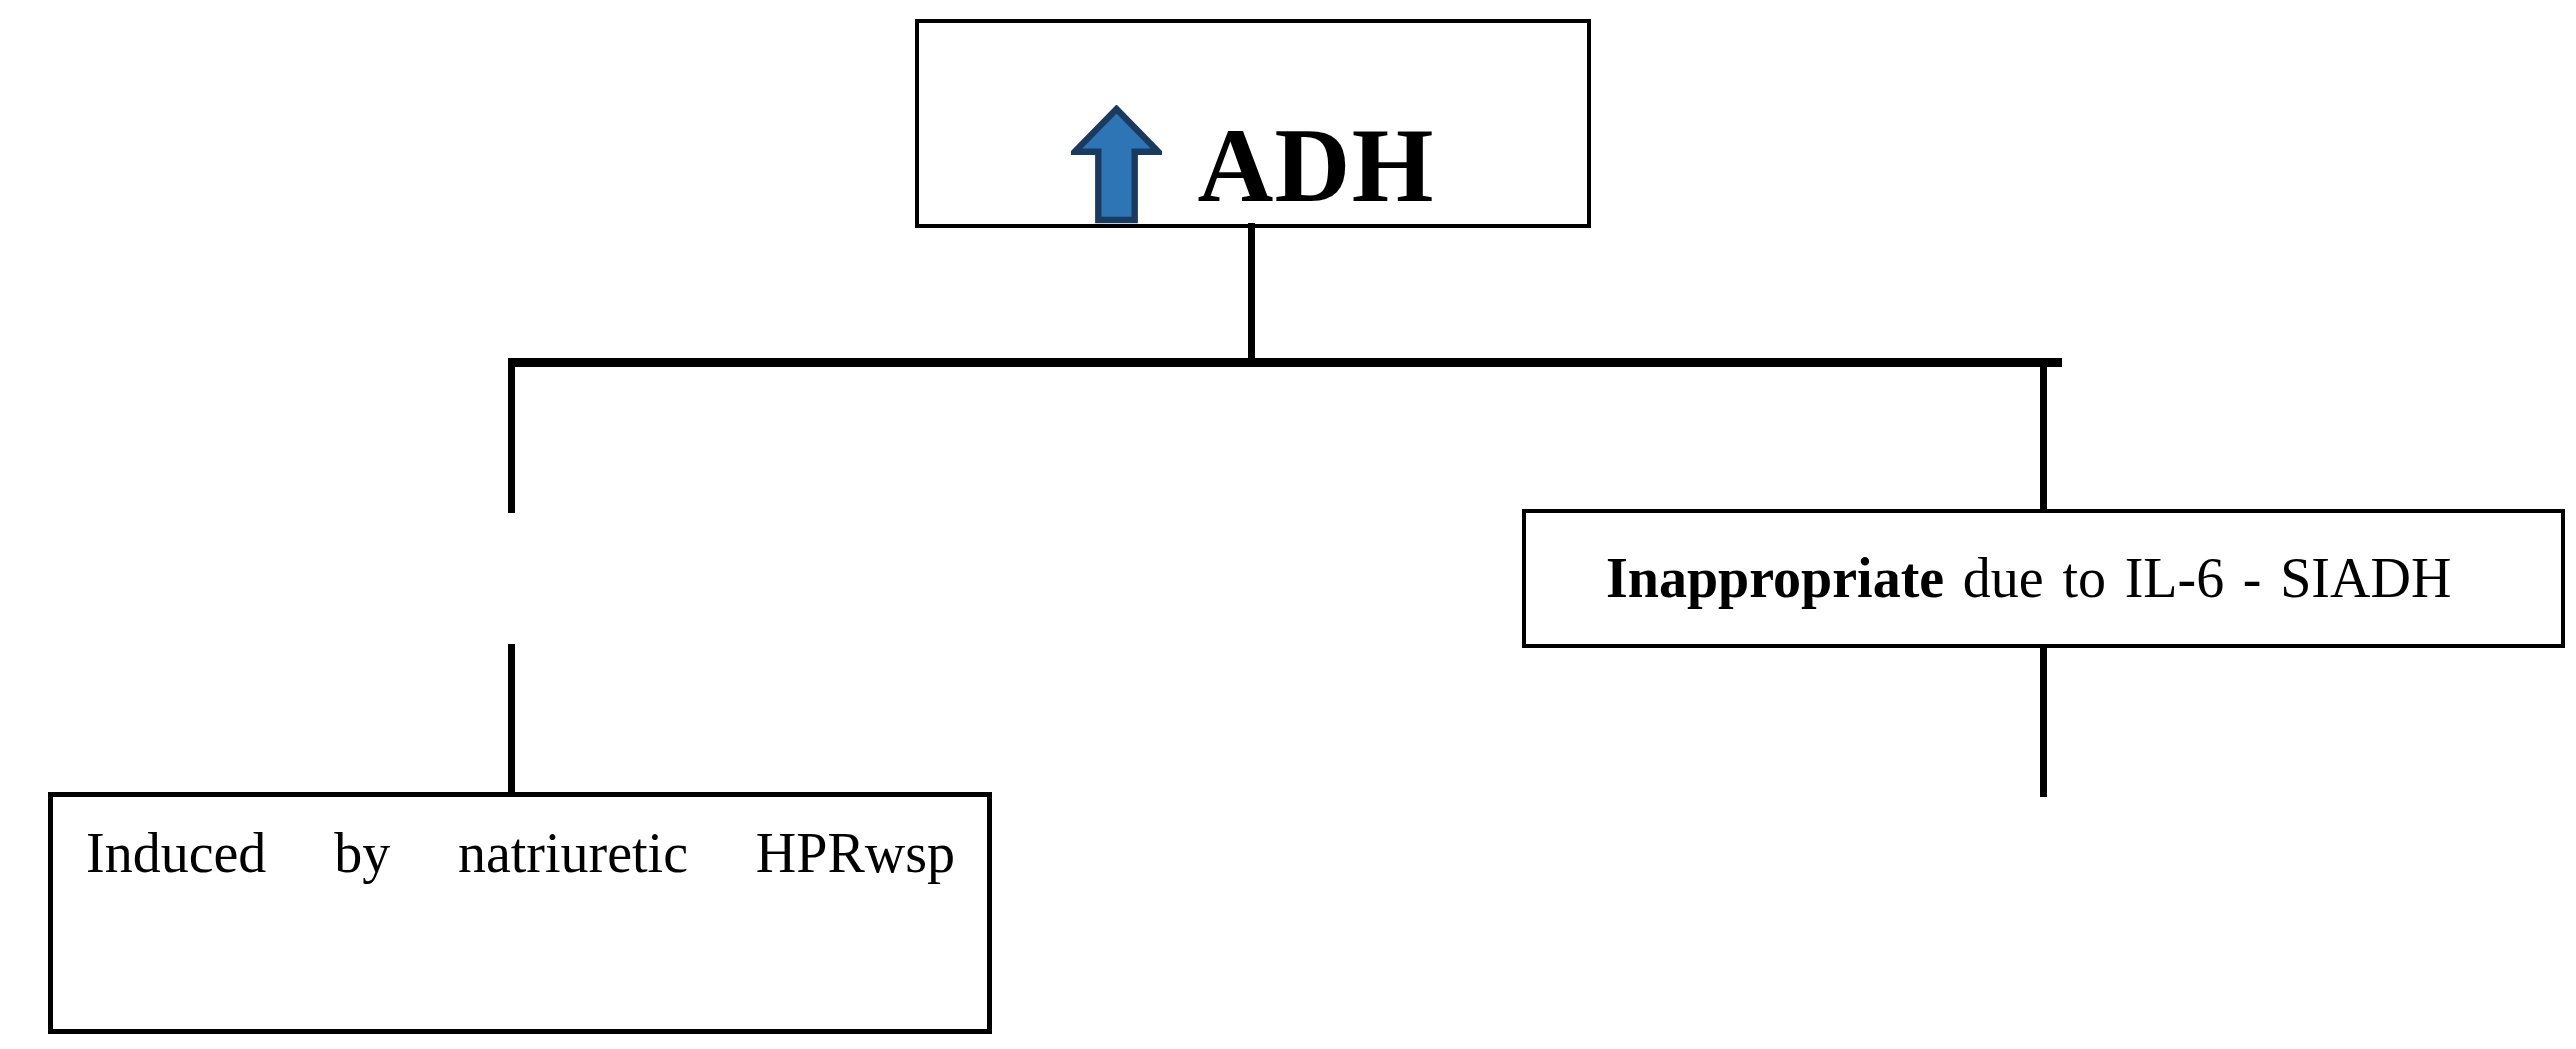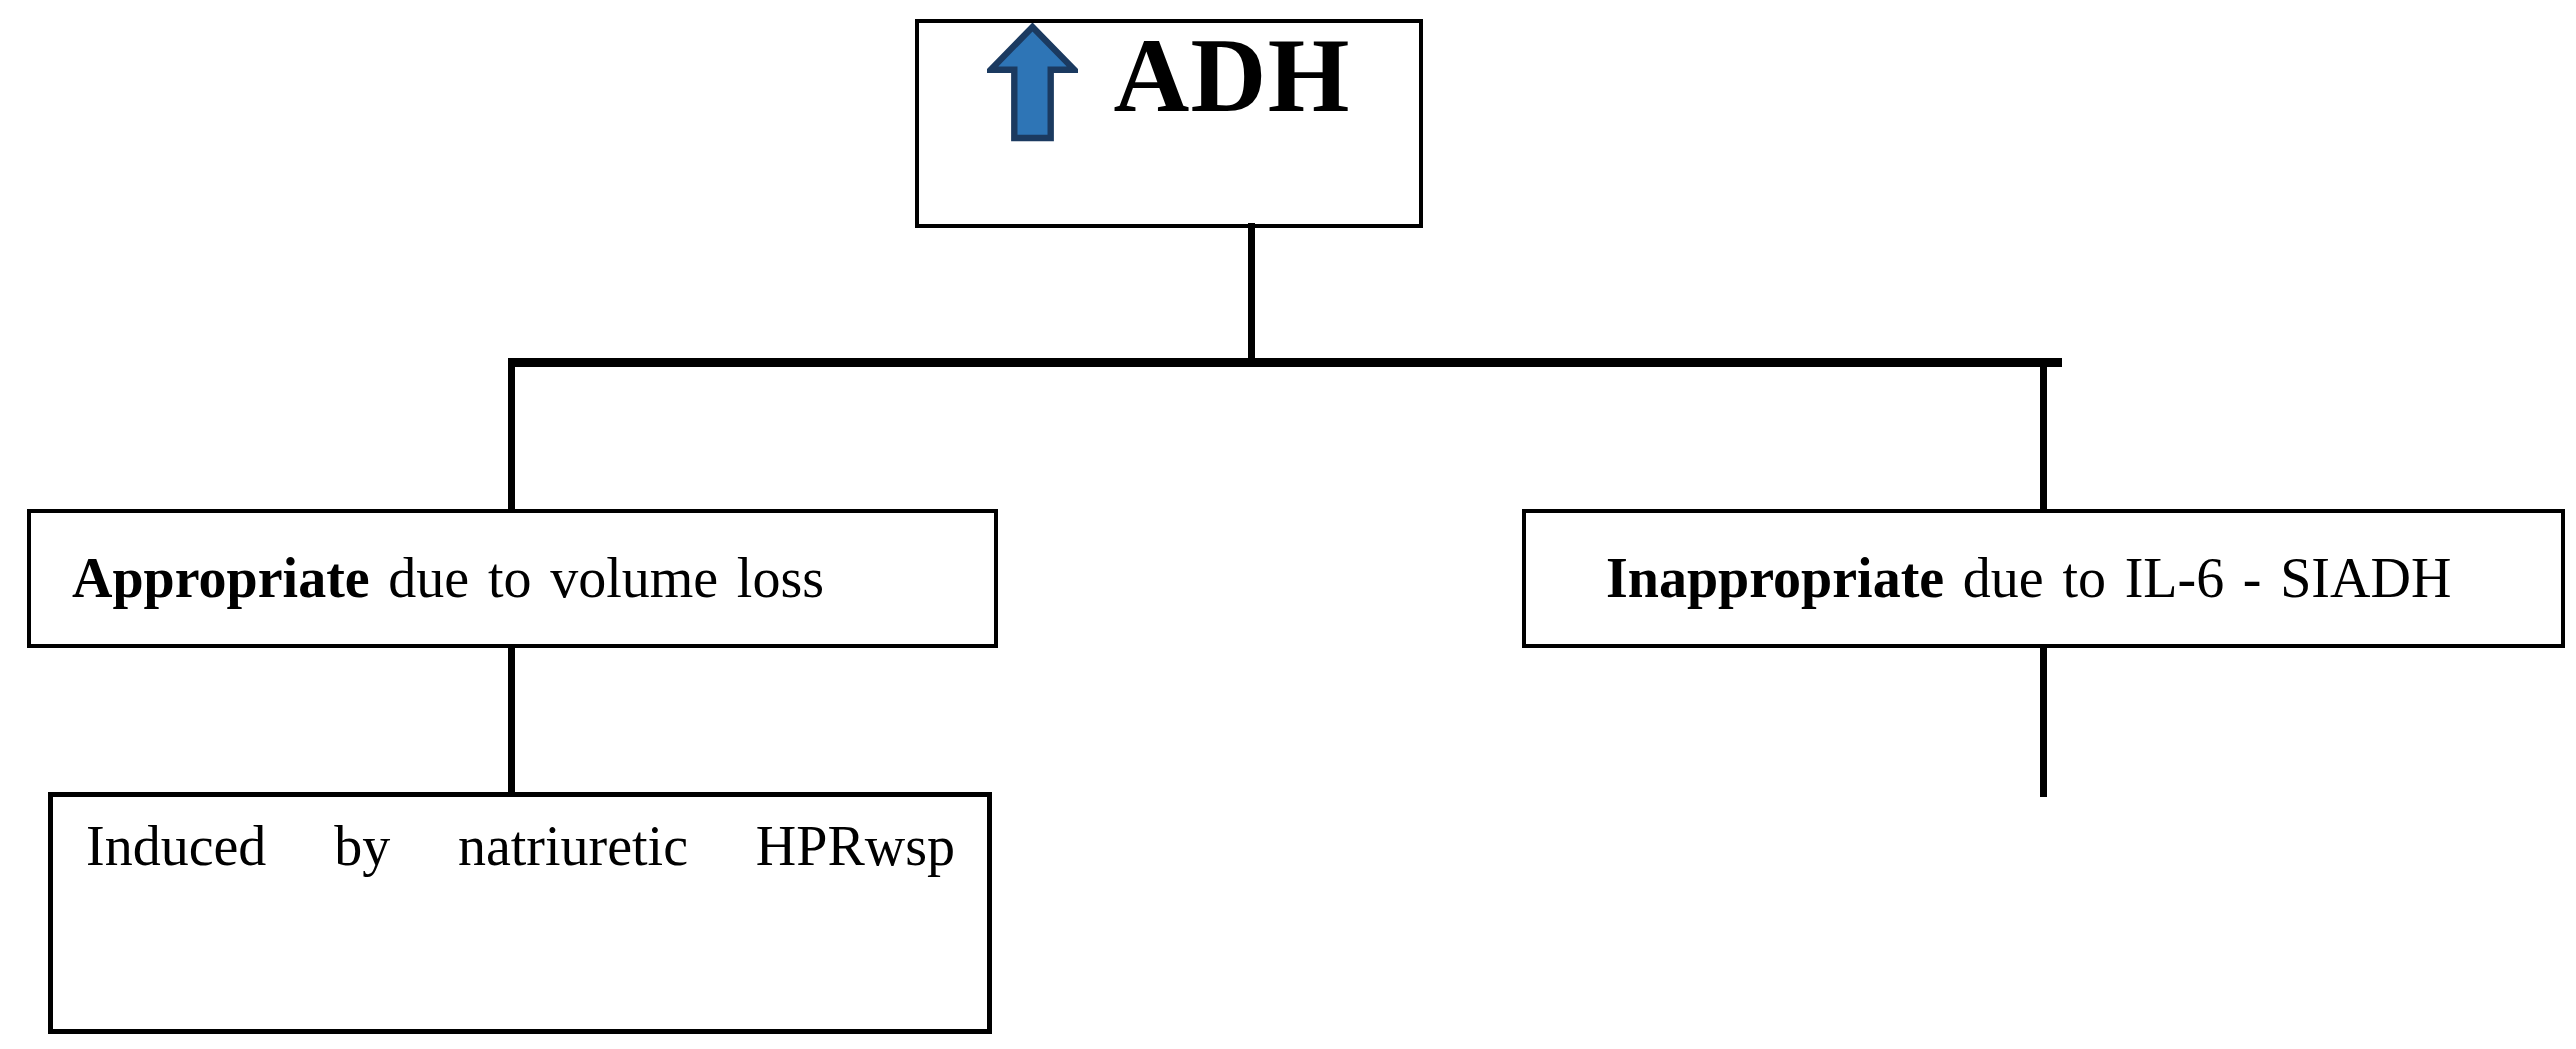--- a/index.html
+++ b/index.html
@@ -15,22 +15,22 @@
   .box {
     position: absolute;
     background: #ffffff;
     border: 4.7px solid #000000;
     box-sizing: border-box;
   }
   .line { position: absolute; background: #000000; }
 
   
   .root-box {
-    left: 915px; top: 19.3px; width: 508px; height: 209px;
-    display: flex; align-items: flex-start; justify-content: center; gap: 35px;
+    left: 915px; top: 19.3px; width: 676px; height: 209px;
+    display: flex; align-items: flex-end; justify-content: center; gap: 35px;
   }
   .root-label {
     font-size: 105px; font-weight: bold; letter-spacing: 1.3px; line-height: 1;
     padding-bottom: 6.7px;
   }
   .arrow-icon { width: 91px; height: 119px; display: block; }
 
   
   .v-root   { left: 1248px; top: 223px;  width: 7.3px;  height: 139px; }
   .h-main   { left: 508px;  top: 358px;  width: 1554px; height: 8.7px; }
@@ -46,21 +46,21 @@
     white-space: nowrap;
   }
   .cond-left  { left: 27px;   top: 509px; width: 971px; height: 139px; padding-left: 41px; }
   .cond-right { left: 1522px; top: 509px; width: 1043px; height: 139px; padding-left: 80px; }
   .bold-lead { font-weight: bold; }
 
   
   .detail-box {
     border-width: 5.3px;
     font-size: 56px; line-height: 93px;
-    padding: 3px 32px 0 33px;
+    padding: 10px 32px 0 33px;
   }
   .detail-left  { left: 48px;   top: 792px; width: 944px; height: 242px; }
   .detail-right { left: 1577px; top: 792px; width: 936px; height: 242px; }
   .justify-line { text-align: justify; text-align-last: justify; }
   .indent-line  { padding-left: 247px; }
   .plain-line   { text-align: left; }
 </style>
 </head>
 <body>
 
@@ -73,23 +73,20 @@
     <span class="root-label">ADH</span>
   </div>
 
   <div class="line v-root"></div>
   <div class="line h-main"></div>
   <div class="line v-left-u"></div>
   <div class="line v-right-u"></div>
   <div class="line v-left-l"></div>
   <div class="line v-right-l"></div>
 
-  <div class="box cond-box cond-left">
-    <span><span class="bold-lead">Appropriate</span><span> due to volume loss</span></span>
-  </div>
 
   <div class="box cond-box cond-right">
     <span><span class="bold-lead">Inappropriate</span><span> due to IL-6 - SIADH</span></span>
   </div>
 
   <div class="box detail-box detail-left">
     <div class="justify-line">Induced by natriuretic HPRwsp</div>
   </div>
 
 

